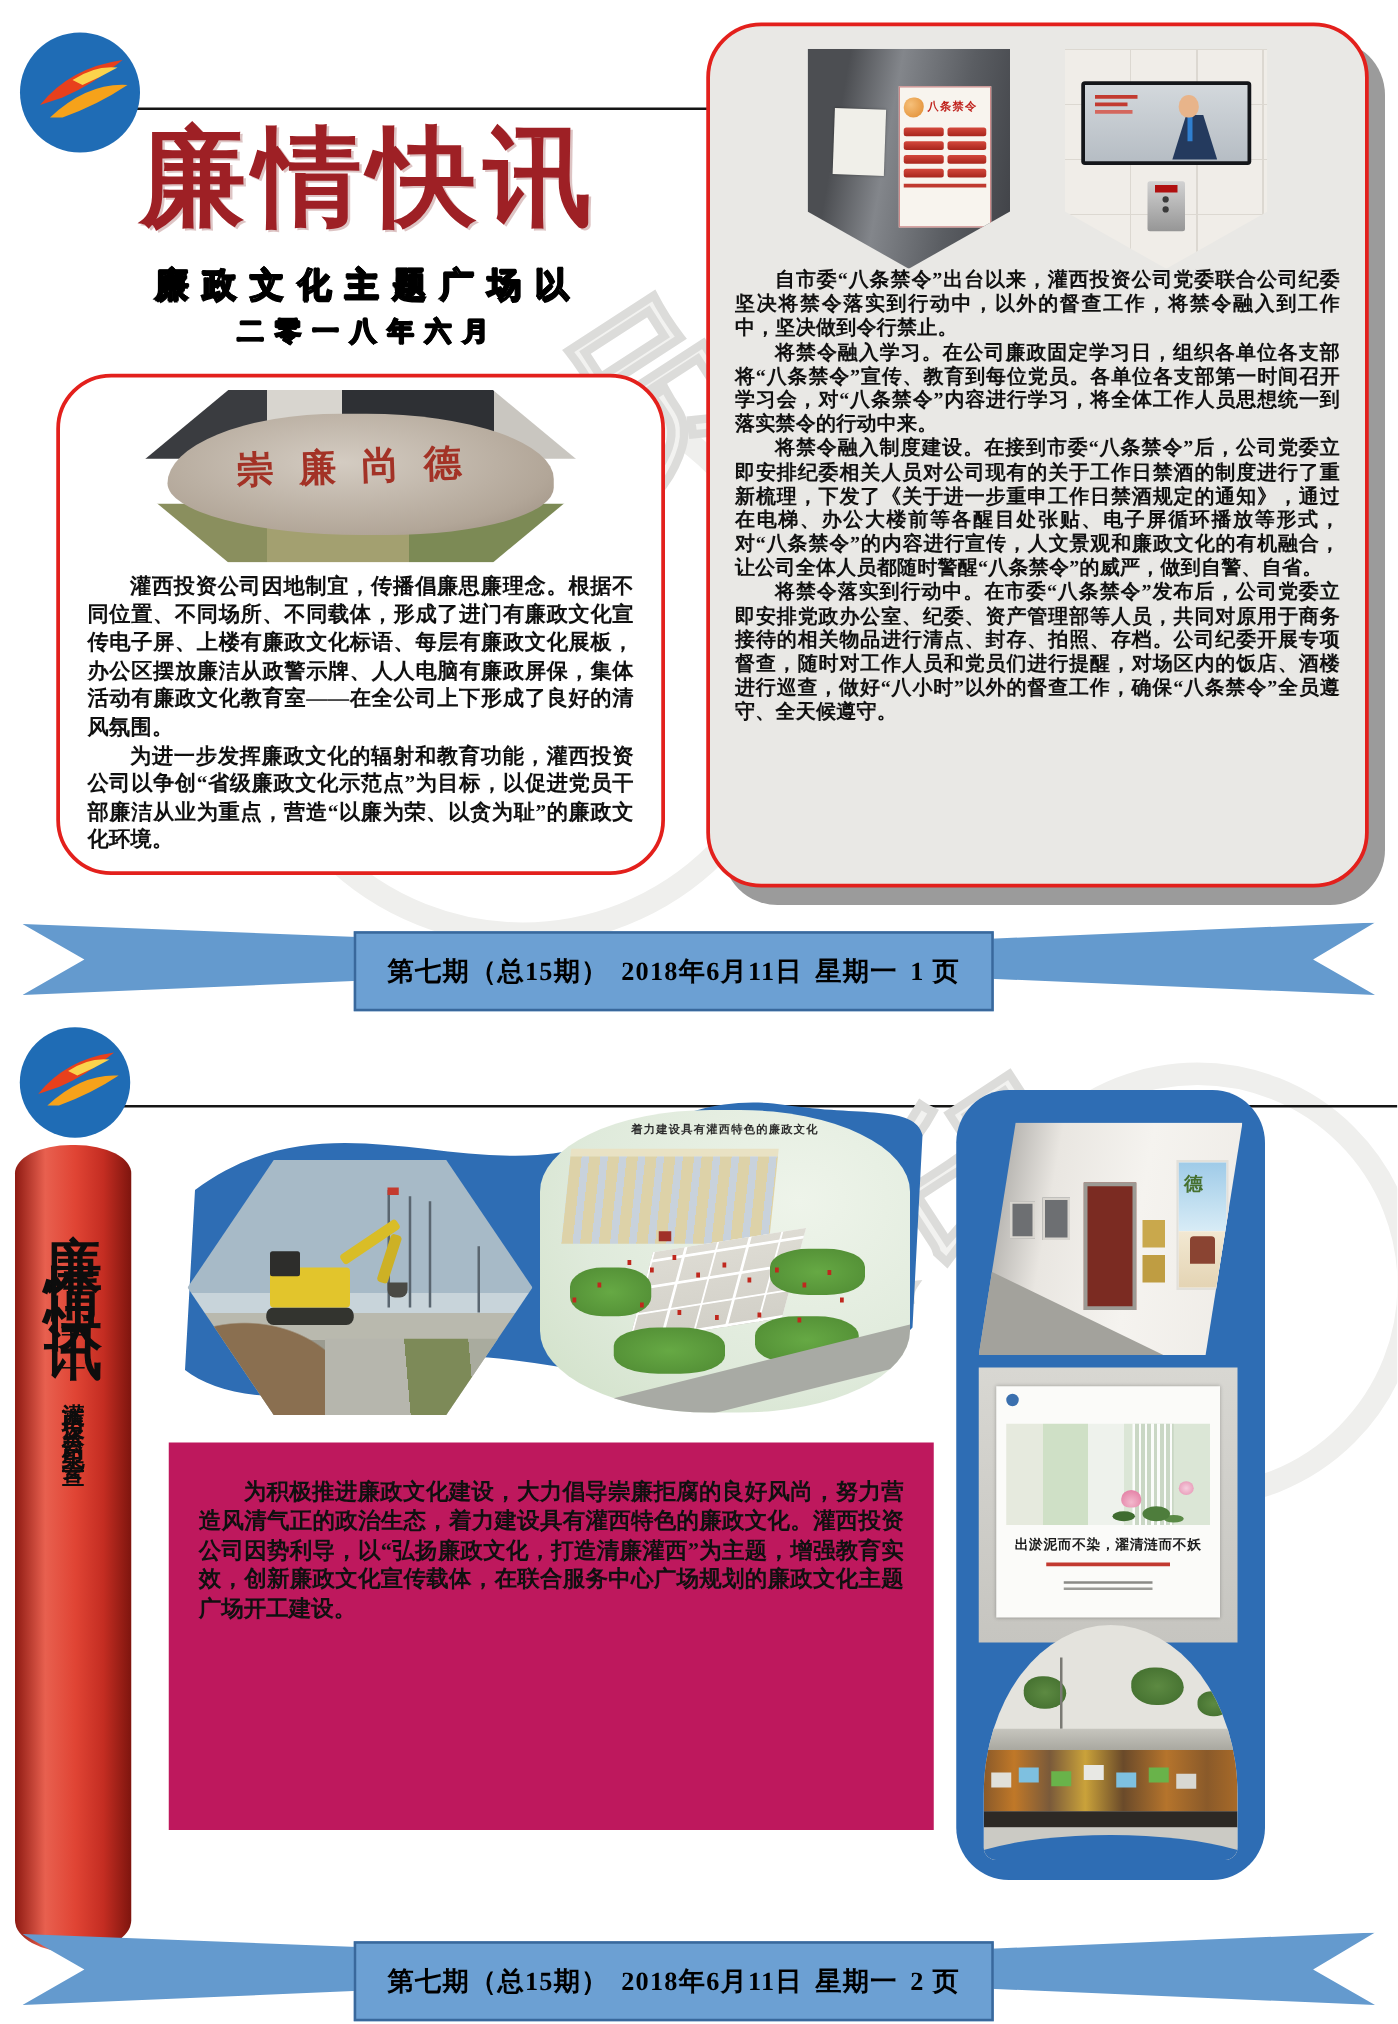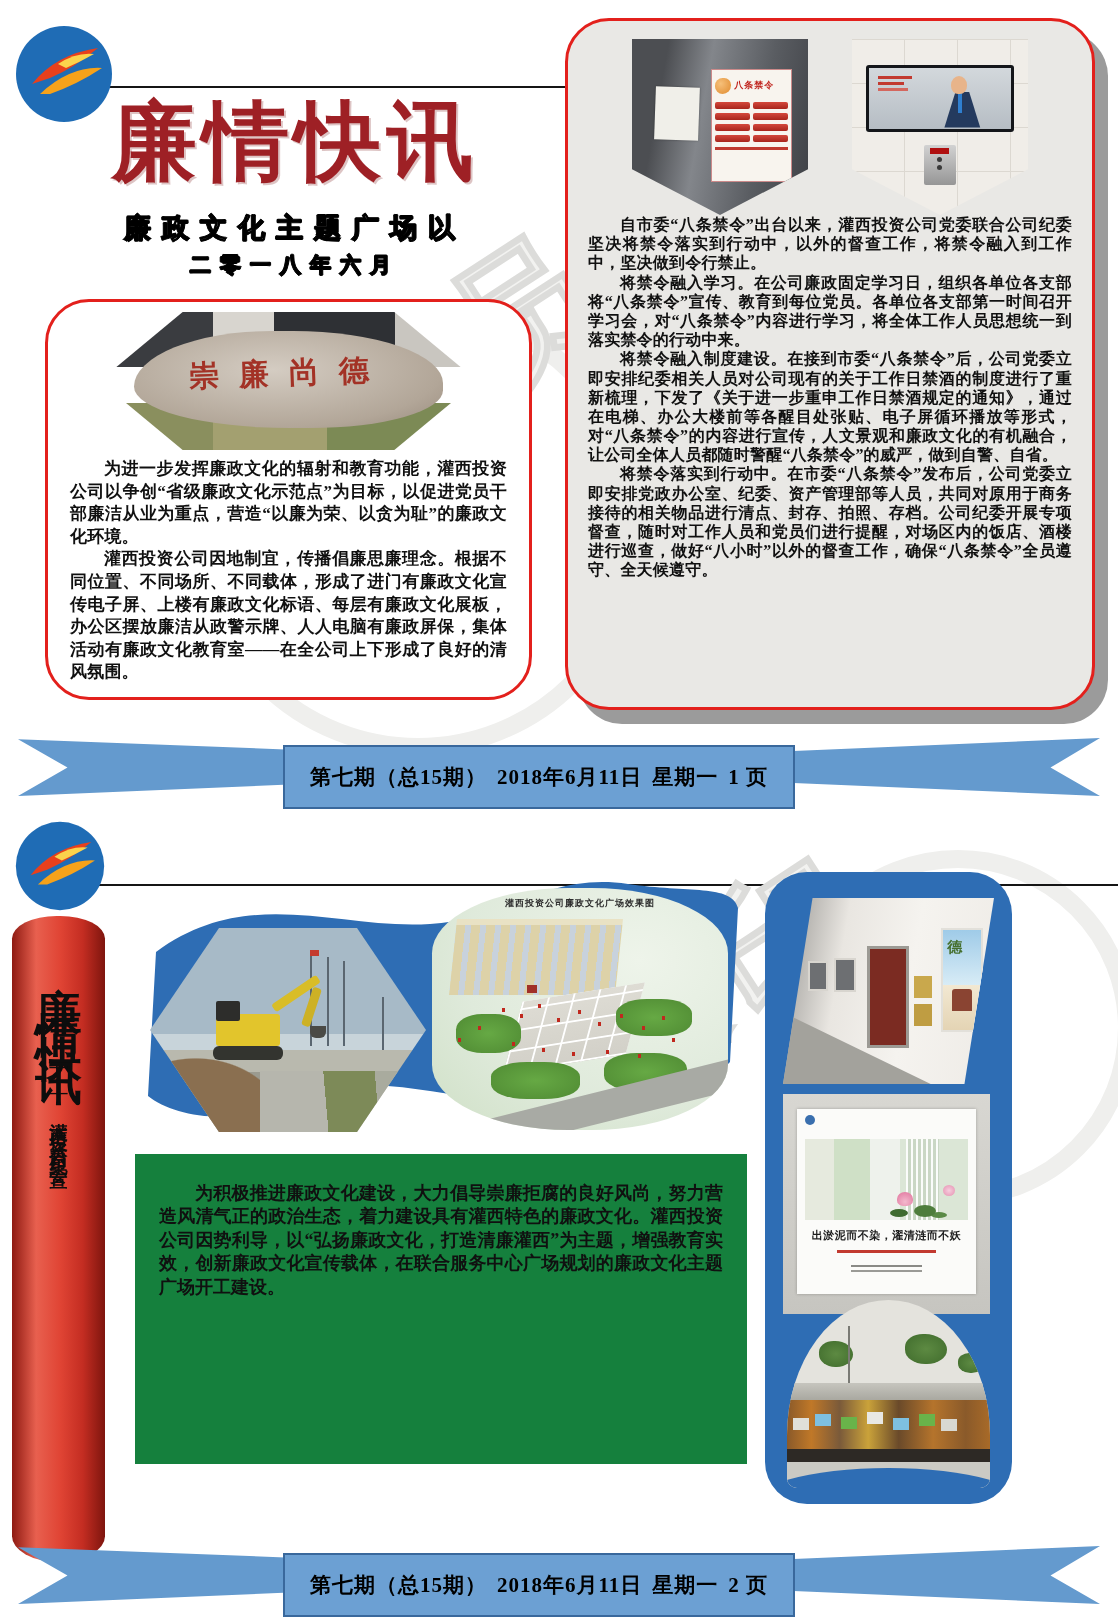--- a/index.html
+++ b/index.html
@@ -45,21 +45,21 @@
             background:linear-gradient(90deg,#8a8f5e 0 30%,#a3a070 30% 60%,#7c8a55 60%);}
   .sp-stone{position:absolute;left:9%;top:14%;right:9%;bottom:16%;
             background:radial-gradient(ellipse at 45% 40%,#d4ccc2,#b2a698 70%,#97897b);
             border-radius:48% 52% 46% 54%/62% 58% 42% 46%;}
   .stone-text{position:absolute;left:0;top:30%;width:100%;text-align:center;
               font-size:30px;font-weight:bold;color:#a33226;letter-spacing:20px;
               transform:rotate(-2deg);}
 
   
   .photo-row{display:flex;justify-content:center;gap:44px;height:176px;margin-top:4px;}
-  .pennant{position:relative;width:176px;height:176px;overflow:hidden;
+  .pennant{position:relative;width:162px;height:176px;overflow:hidden;
            clip-path:polygon(0 0,100% 0,100% 74%,50% 100%,0 74%);}
   .elev{background:linear-gradient(100deg,#4c4e52 0 18%,#83868b 40%,#5a5d62 70%,#3e4045);}
   .elev-paper{position:absolute;left:13%;top:27%;width:25%;height:30%;background:#f0efe9;
               transform:rotate(2deg);box-shadow:0 0 2px rgba(0,0,0,.4);}
   .elev-poster{position:absolute;right:9%;top:17%;width:46%;height:64%;background:#f8f4ee;
                border:1px solid #cc8a8a;padding:3px 3px 2px;box-sizing:border-box;}
   .poster-head{display:flex;align-items:center;gap:3px;height:24%;}
   .poster-cartoon{width:16px;height:16px;border-radius:50% 45% 55% 50%;
                   background:radial-gradient(circle at 35% 35%,#f6c07a,#e08a2e);}
   .poster-title{font-size:9px;font-weight:bold;color:#c0231d;letter-spacing:1px;}
@@ -147,21 +147,21 @@
                                  linear-gradient(#dedcd4,#d2d0c8);}
   .lawn{position:absolute;border-radius:40%;background:radial-gradient(#66a944,#4f8a33);}
   .plaza-road{position:absolute;left:-6%;bottom:2%;width:120%;height:13%;background:#a8aaa4;
               transform:rotate(-14deg);}
   .plaza-dots{position:absolute;left:70px;top:120px;width:3px;height:4px;background:#c0281e;
      box-shadow:18px 6px #c0281e,36px -4px #c0281e,55px 10px #c0281e,76px 2px #c0281e,
                 96px 14px #c0281e,118px 6px #c0281e,140px 18px #c0281e,160px 8px #c0281e,
                 10px 34px #c0281e,40px 40px #c0281e,70px 44px #c0281e,104px 42px #c0281e,
                 136px 46px #c0281e,-24px 18px #c0281e,-44px 30px #c0281e,170px 30px #c0281e;}
 
-  .gray-box2{position:absolute;left:135px;top:1154px;width:612px;height:310px;background:#15803d;
+  .gray-box2{position:absolute;left:135px;top:1154px;width:612px;height:310px;background:#be185d;
              z-index:1;padding:28px 24px;box-sizing:border-box;overflow:hidden;}
   .gray-box2 p{margin:0;font-size:18px;line-height:1.3;text-indent:2em;text-align:justify;
                color:#101010;font-weight:600;}
 
   .blue-col{position:absolute;left:765px;top:872px;width:247px;height:632px;background:#2e6db4;
             border-radius:42px;z-index:2;}
   .corridor{position:absolute;left:18px;top:26px;width:211px;height:186px;overflow:hidden;
             clip-path:polygon(14% 0,100% 0,86% 100%,0 100%);
             background:linear-gradient(100deg,#b4b2ae 0 10%,#e9e6e1 28%,#f5f3ef 58%,#eeebe6);}
   .cor-floor{position:absolute;left:0;bottom:0;width:70%;height:55%;
@@ -244,22 +244,22 @@
   <div class="mast-org outline-text">廉政文化主题广场以</div>
   <div class="mast-date outline-text">二零一八年六月</div>
 
   <section class="box left-box">
     <div class="stone-photo">
       <div class="sp-wall"></div>
       <div class="sp-grass"></div>
       <div class="sp-stone"></div>
       <div class="stone-text">崇廉尚德</div>
     </div>
+    <p>灌西投资公司因地制宜，传播倡廉思廉理念。根据不同位置、不同场所、不同载体，形成了进门有廉政文化宣传电子屏、上楼有廉政文化标语、每层有廉政文化展板，办公区摆放廉洁从政警示牌、人人电脑有廉政屏保，集体活动有廉政文化教育室——在全公司上下形成了良好的清风氛围。</p>
     <p>为进一步发挥廉政文化的辐射和教育功能，灌西投资公司以争创“省级廉政文化示范点”为目标，以促进党员干部廉洁从业为重点，营造“以廉为荣、以贪为耻”的廉政文化环境。</p>
-    <p>灌西投资公司因地制宜，传播倡廉思廉理念。根据不同位置、不同场所、不同载体，形成了进门有廉政文化宣传电子屏、上楼有廉政文化标语、每层有廉政文化展板，办公区摆放廉洁从政警示牌、人人电脑有廉政屏保，集体活动有廉政文化教育室——在全公司上下形成了良好的清风氛围。</p>
   </section>
 
   <section class="box right-box">
     <div class="photo-row">
       <div class="pennant elev">
         <div class="elev-paper"></div>
         <div class="elev-poster">
           <div class="poster-head">
             <span class="poster-cartoon"></span>
             <span class="poster-title">八条禁令</span>
@@ -346,21 +346,21 @@
     <div class="pole" style="left:84%;top:34%;height:26%;"></div>
     <div class="exc-tracks"></div>
     <div class="exc-body"></div>
     <div class="exc-cab"></div>
     <div class="exc-boom"></div>
     <div class="exc-arm"></div>
     <div class="exc-bucket"></div>
   </div>
 
   <div class="plaza-photo">
-    <div class="plaza-cap">灌西投资公司廉政文化广场效果图</div>
+    <div class="plaza-cap">着力建设具有灌西特色的廉政文化</div>
     <div class="plaza-bld"></div>
     <div class="plaza-door"></div>
     <div class="plaza-center"></div>
     <div class="lawn" style="left:8%;top:52%;width:22%;height:16%;"></div>
     <div class="lawn" style="left:62%;top:46%;width:26%;height:15%;"></div>
     <div class="lawn" style="left:20%;top:72%;width:30%;height:15%;"></div>
     <div class="lawn" style="left:58%;top:68%;width:28%;height:16%;"></div>
     <div class="plaza-dots"></div>
     <div class="plaza-road"></div>
   </div>

